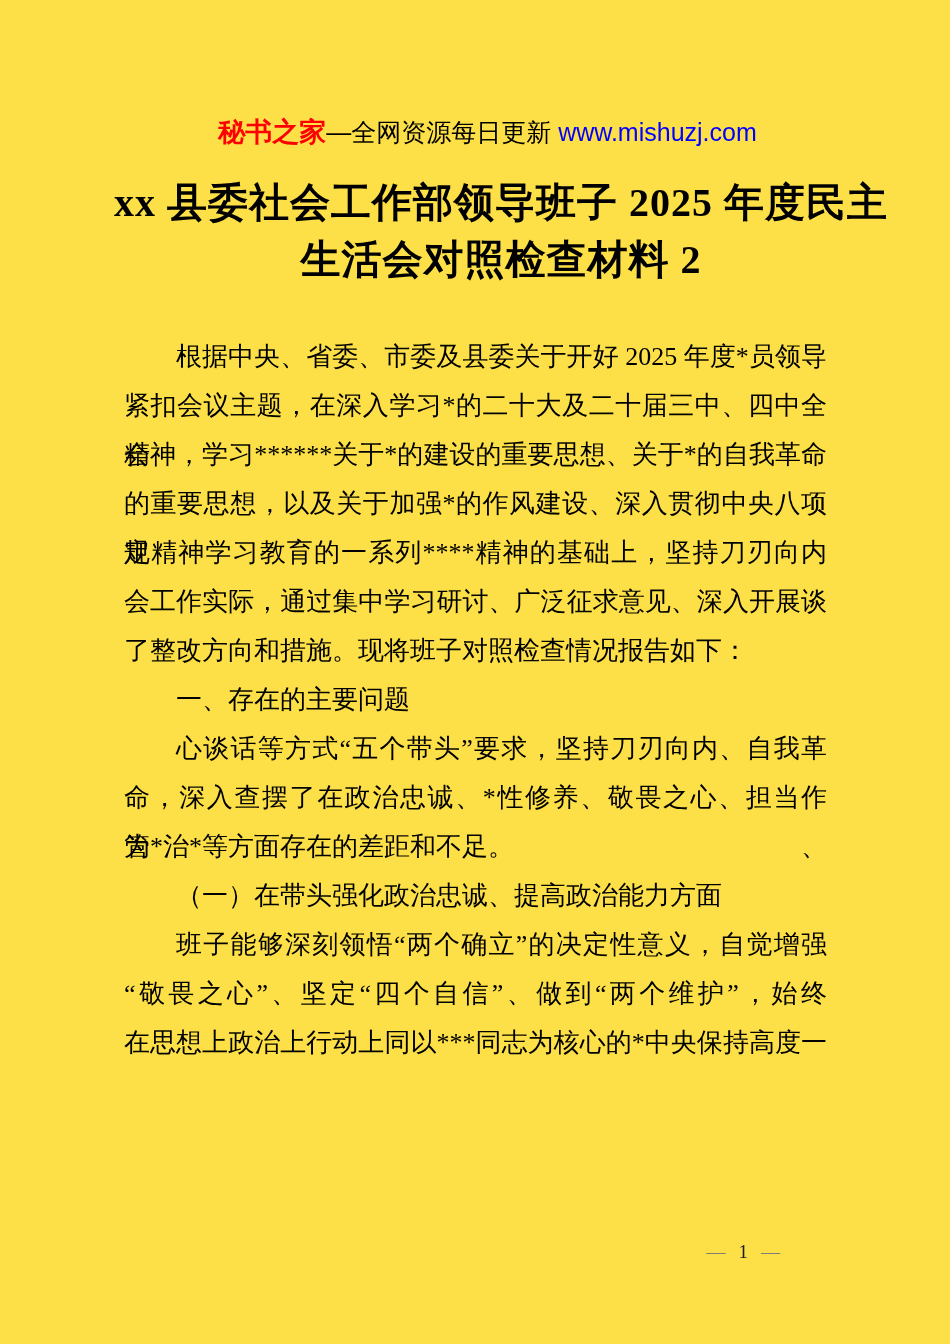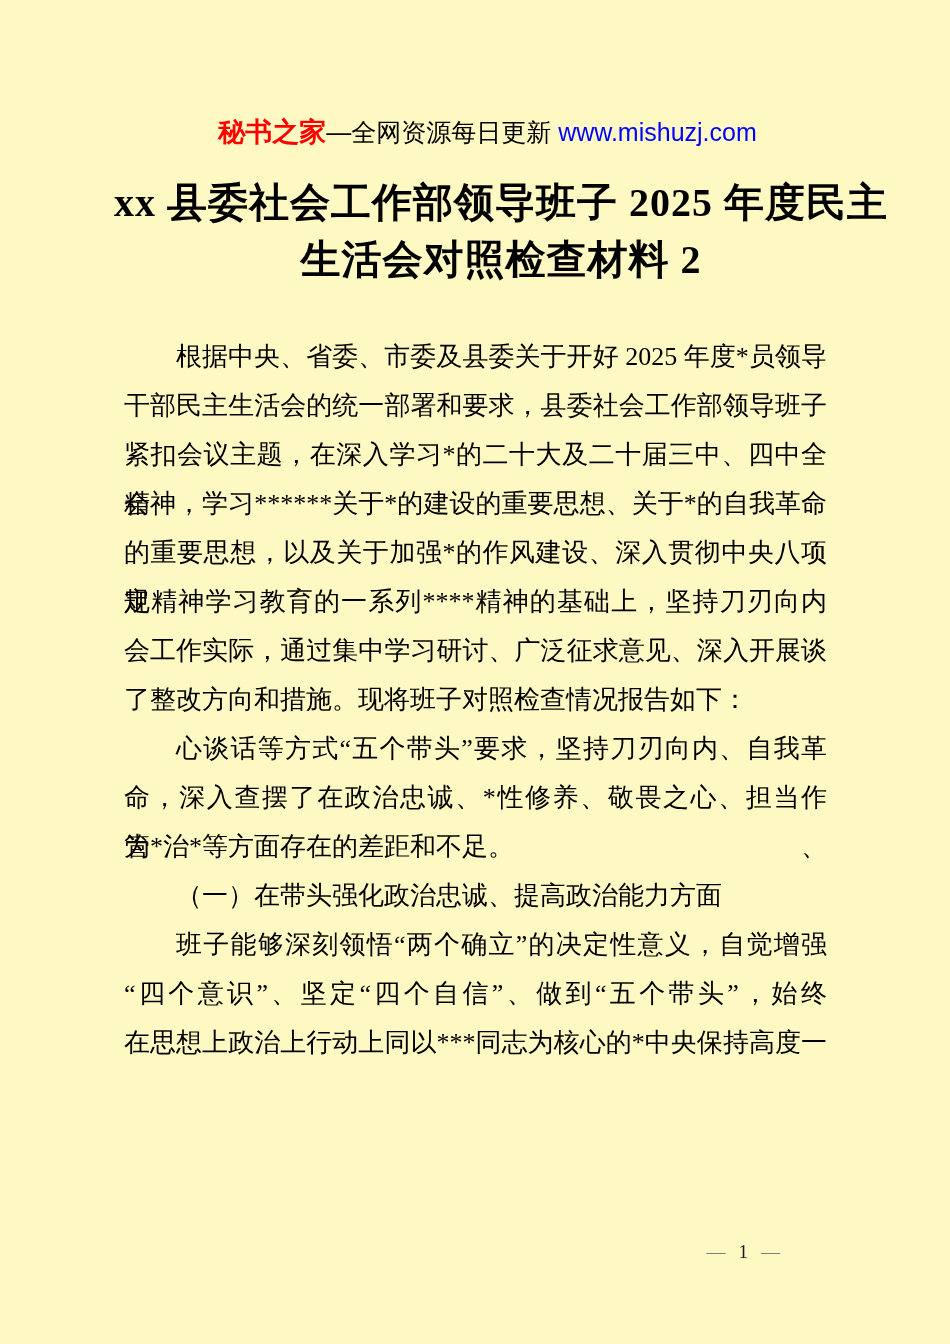--- a/index.html
+++ b/index.html
@@ -4,21 +4,21 @@
 <style>
   html, body {
     margin: 0;
     padding: 0;
     background: #ffffff;
   }
   .page {
     position: relative;
     width: 950px;
     height: 1344px;
-    background: #fef9c3;
+    background: #fde047;
     overflow: hidden;
     font-family: "Liberation Serif", serif;
     color: #000000;
   }
   
   .header {
     position: absolute;
     top: 84px;
     left: 0;
     width: 100%;
@@ -107,39 +107,41 @@
   </div>
 
   <div class="title">
     <div class="title-line">xx 县委社会工作部领导班子 2025 年度民主</div>
     <div class="title-line">生活会对照检查材料 2</div>
   </div>
 
   <div class="doc-body">
       <div class="para">
         <div class="line j ind">根据中央、省委、市委及县委关于开好 2025 年度*员领导</div>
-        <div class="line j">干部民主生活会的统一部署和要求，县委社会工作部领导班子</div>
         <div class="line j">紧扣会议主题，在深入学习*的二十大及二十届三中、四中全会</div>
         <div class="line j">精神，学习******关于*的建设的重要思想、关于*的自我革命</div>
         <div class="line j">的重要思想，以及关于加强*的作风建设、深入贯彻中央八项规</div>
         <div class="line j">定精神学习教育的一系列****精神的基础上，坚持刀刃向内</div>
         <div class="line j">会工作实际，通过集中学习研讨、广泛征求意见、深入开展谈</div>
         <div class="line">了整改方向和措施。现将班子对照检查情况报告如下：</div>
+      </div>
+      <div class="para">
+        <div class="line ind">一、存在的主要问题</div>
       </div>
       <div class="para">
         <div class="line j ind">心谈话等方式“五个带头”要求，坚持刀刃向内、自我革</div>
         <div class="line j">命，深入查摆了在政治忠诚、*性修养、敬畏之心、担当作为、</div>
         <div class="line">管*治*等方面存在的差距和不足。</div>
       </div>
       <div class="para">
         <div class="line ind">（一）在带头强化政治忠诚、提高政治能力方面</div>
       </div>
       <div class="para">
         <div class="line j ind">班子能够深刻领悟“两个确立”的决定性意义，自觉增强</div>
-        <div class="line j">“四个意识”、坚定“四个自信”、做到“五个带头”，始终</div>
+        <div class="line j">“敬畏之心”、坚定“四个自信”、做到“两个维护”，始终</div>
         <div class="line j">在思想上政治上行动上同以***同志为核心的*中央保持高度一</div>
       </div>
     </div>
 
   <div class="footer">
     <span class="dash">—</span><span class="pnum">1</span><span class="dash">—</span>
   </div>
 
 </div>
 

